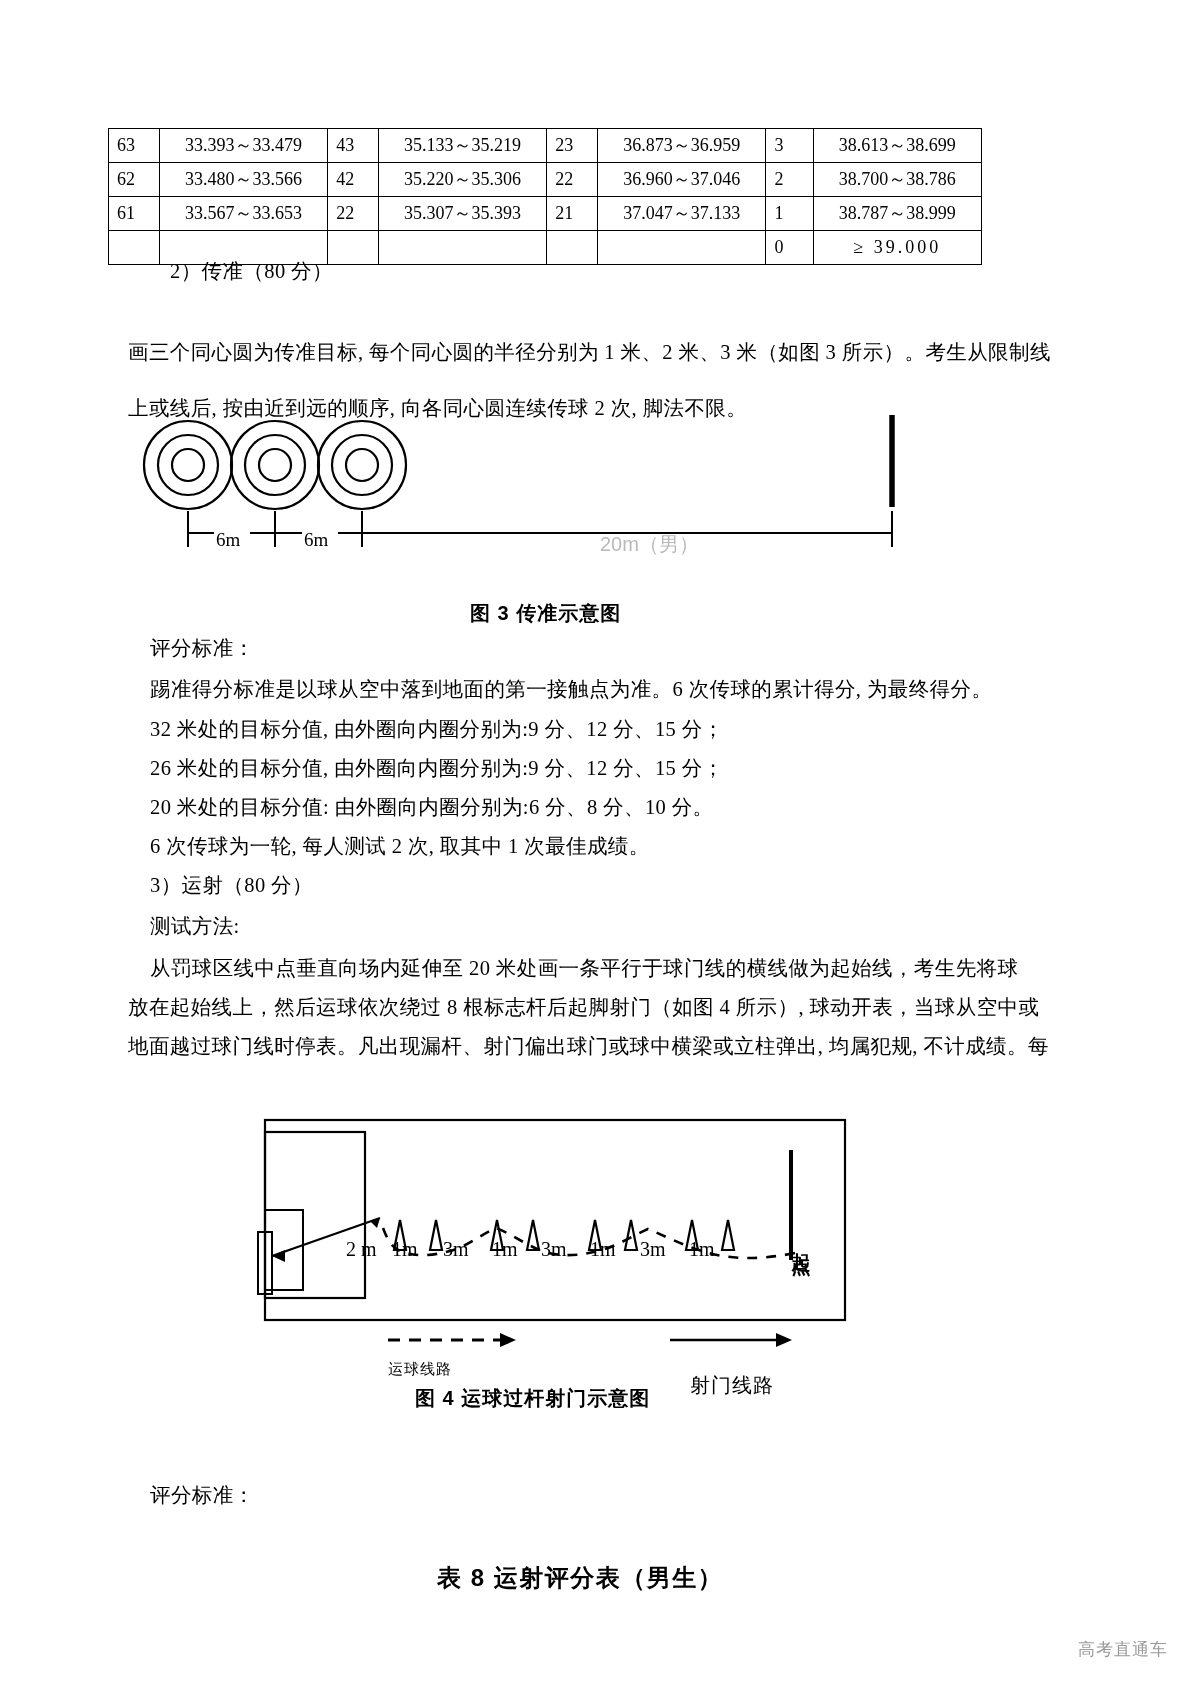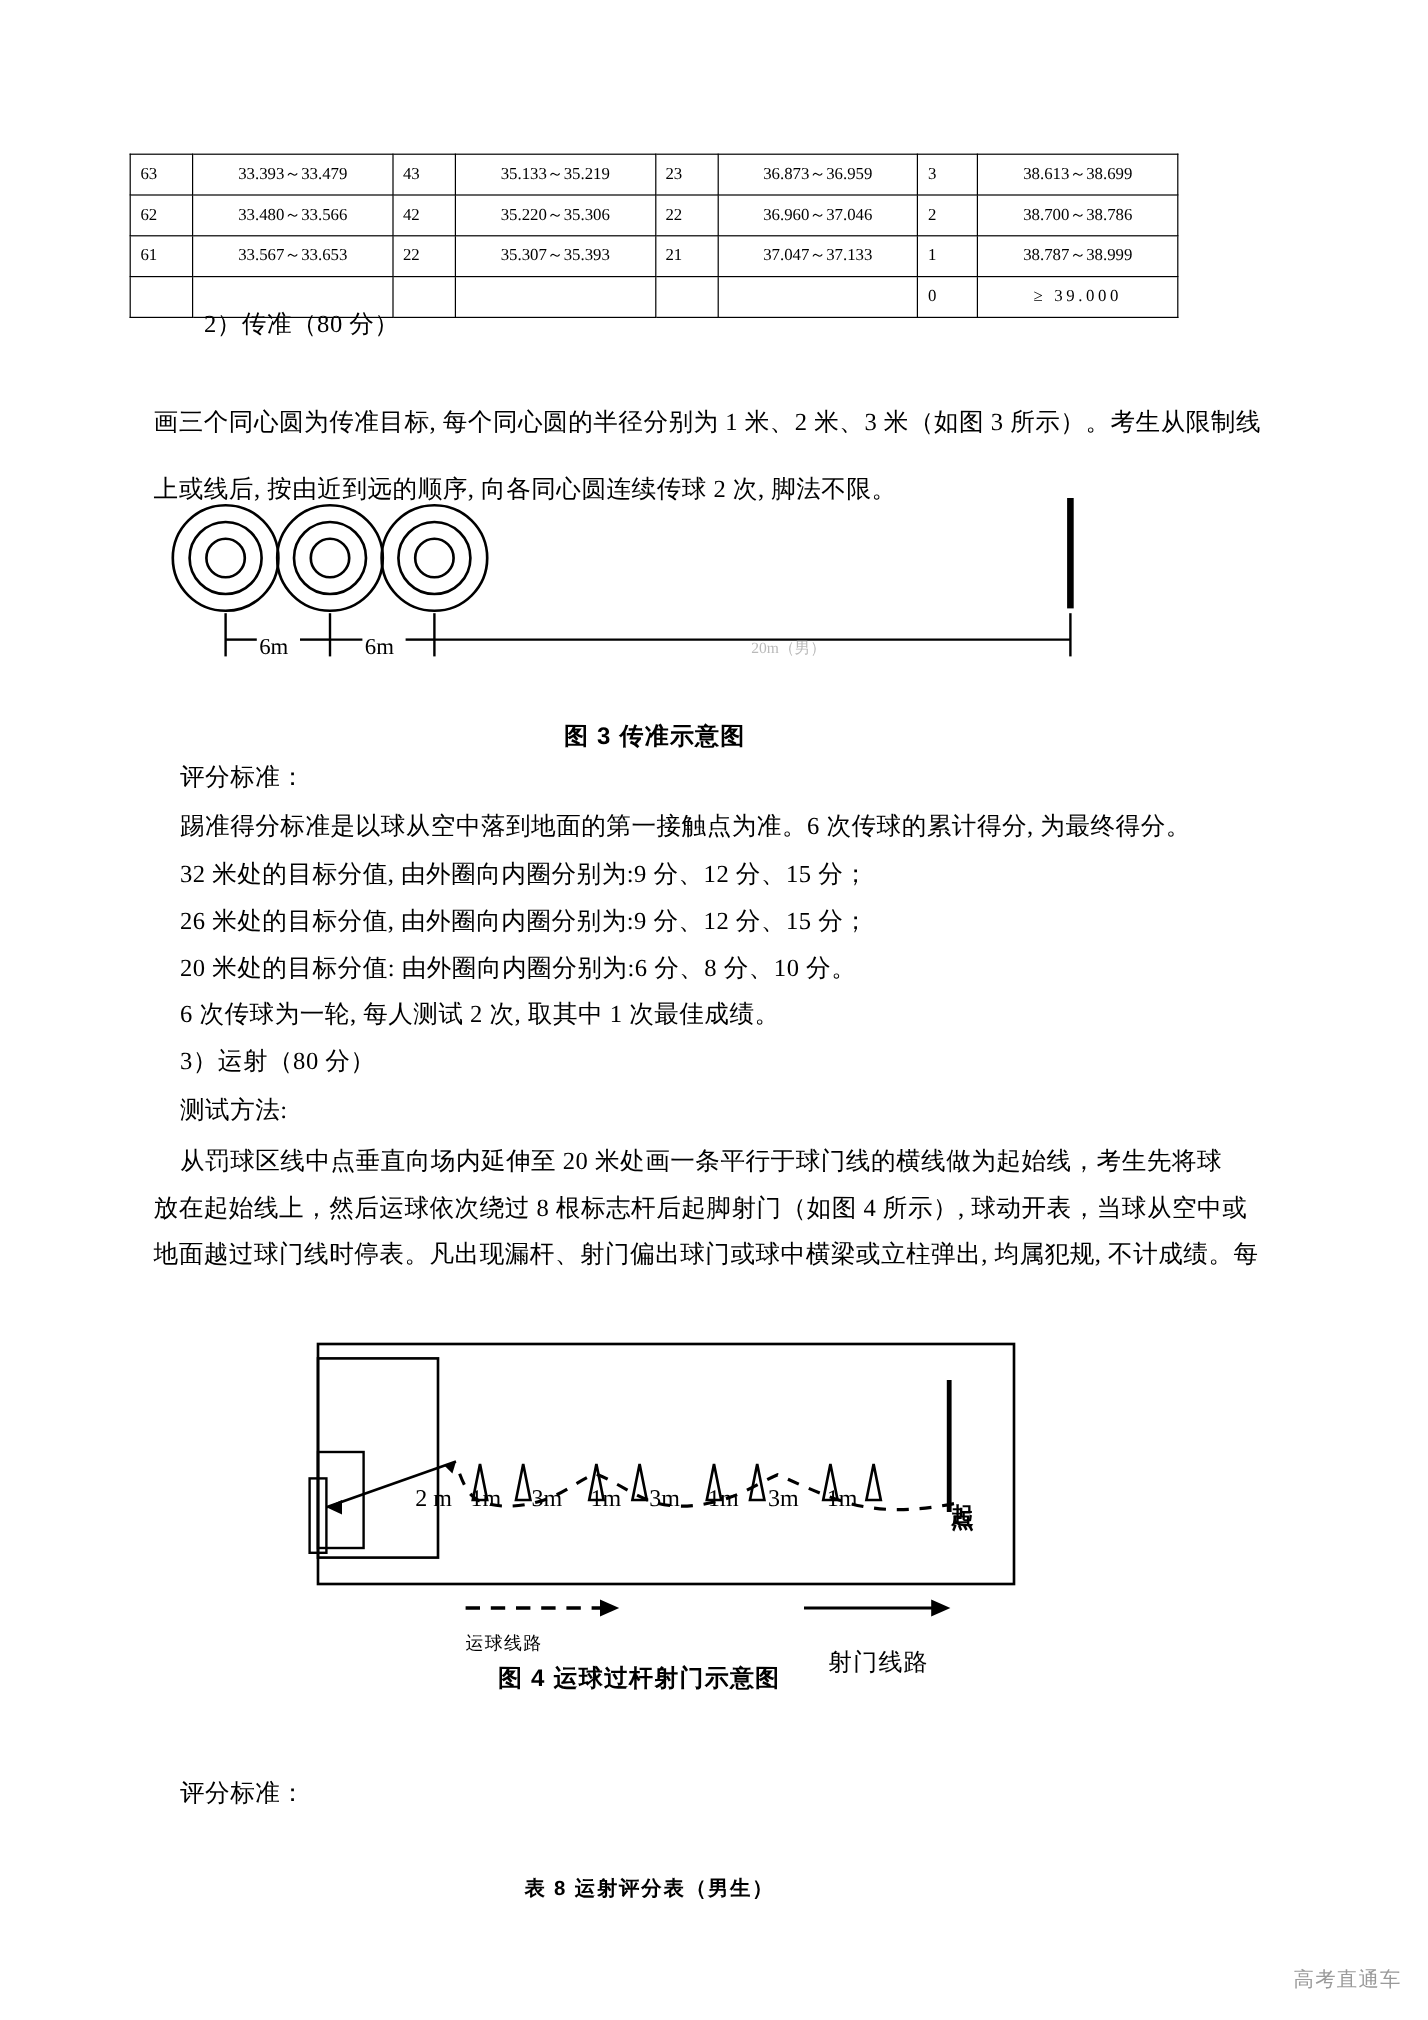--- a/index.html
+++ b/index.html
@@ -12,21 +12,21 @@
     overflow:hidden;
   }
   .page{position:relative;width:1190px;height:1683px;}
 
   
   .score-table{
     position:absolute;
     left:108px;top:128px;
     width:874px;
     border-collapse:collapse;
-    font-size:14px;
+    font-size:18px;
     font-family:"Liberation Serif","DejaVu Serif",serif;
   }
   .score-table td{
     border:1.4px solid #000;
     height:33px;
     padding:0 8px;
     line-height:33px;
     white-space:nowrap;
   }
   .c-num{width:44px;text-align:left;}
@@ -45,21 +45,21 @@
   .fig-cap{
     position:absolute;
     font-size:20px;
     font-weight:bold;
     letter-spacing:1px;
     white-space:nowrap;
     font-family:"Liberation Sans","DejaVu Sans",sans-serif;
   }
   .tbl-cap{
     position:absolute;
-    font-size:17px;
+    font-size:24px;
     font-weight:bold;
     letter-spacing:1.5px;
     white-space:nowrap;
     font-family:"Liberation Sans","DejaVu Sans",sans-serif;
   }
   .watermark{
     position:absolute;
     right:22px;bottom:22px;
     font-size:17px;
     color:#9a9a9a;
@@ -155,21 +155,21 @@
       <line x1="135" y1="118" x2="162" y2="118" stroke="#000" stroke-width="2"></line>
       <line x1="198" y1="118" x2="222" y2="118" stroke="#000" stroke-width="2"></line>
 
       <line x1="222" y1="118" x2="752" y2="118" stroke="#000" stroke-width="2"></line>
       <line x1="752" y1="96" x2="752" y2="132" stroke="#000" stroke-width="2"></line>
 
       <line x1="752" y1="-3" x2="752" y2="92" stroke="#000" stroke-width="5.5"></line>
     </svg>
     <div style="position:absolute;left:76px;top:114px;font-size:19px;font-family:'Liberation Serif',serif;">6m</div>
     <div style="position:absolute;left:164px;top:114px;font-size:19px;font-family:'Liberation Serif',serif;">6m</div>
-    <div style="position:absolute;left:486px;top:116px;font-size:13px;color:#b9b9b9;font-family:Liberation Serif, serif;white-space:nowrap;">20m（男）</div>
+    <div style="position:absolute;left:460px;top:116px;font-size:20px;color:#b9b9b9;font-family:Liberation Sans, sans-serif;white-space:nowrap;">20m（男）</div>
   </div>
 
   <div class="fig-cap" style="left:470px;top:600px;">图 3  传准示意图</div>
 
   <div class="p" style="left:150px;top:635px;">评分标准：</div>
   <div class="p" style="left:150px;top:676px;">踢准得分标准是以球从空中落到地面的第一接触点为准。6 次传球的累计得分, 为最终得分。</div>
   <div class="p" style="left:150px;top:716px;">32 米处的目标分值, 由外圈向内圈分别为:9 分、12 分、15 分；</div>
   <div class="p" style="left:150px;top:755px;">26 米处的目标分值, 由外圈向内圈分别为:9 分、12 分、15 分；</div>
   <div class="p" style="left:150px;top:794px;">20 米处的目标分值: 由外圈向内圈分别为:6 分、8 分、10 分。</div>
   <div class="p" style="left:150px;top:833px;">6 次传球为一轮, 每人测试 2 次, 取其中 1 次最佳成绩。</div>

